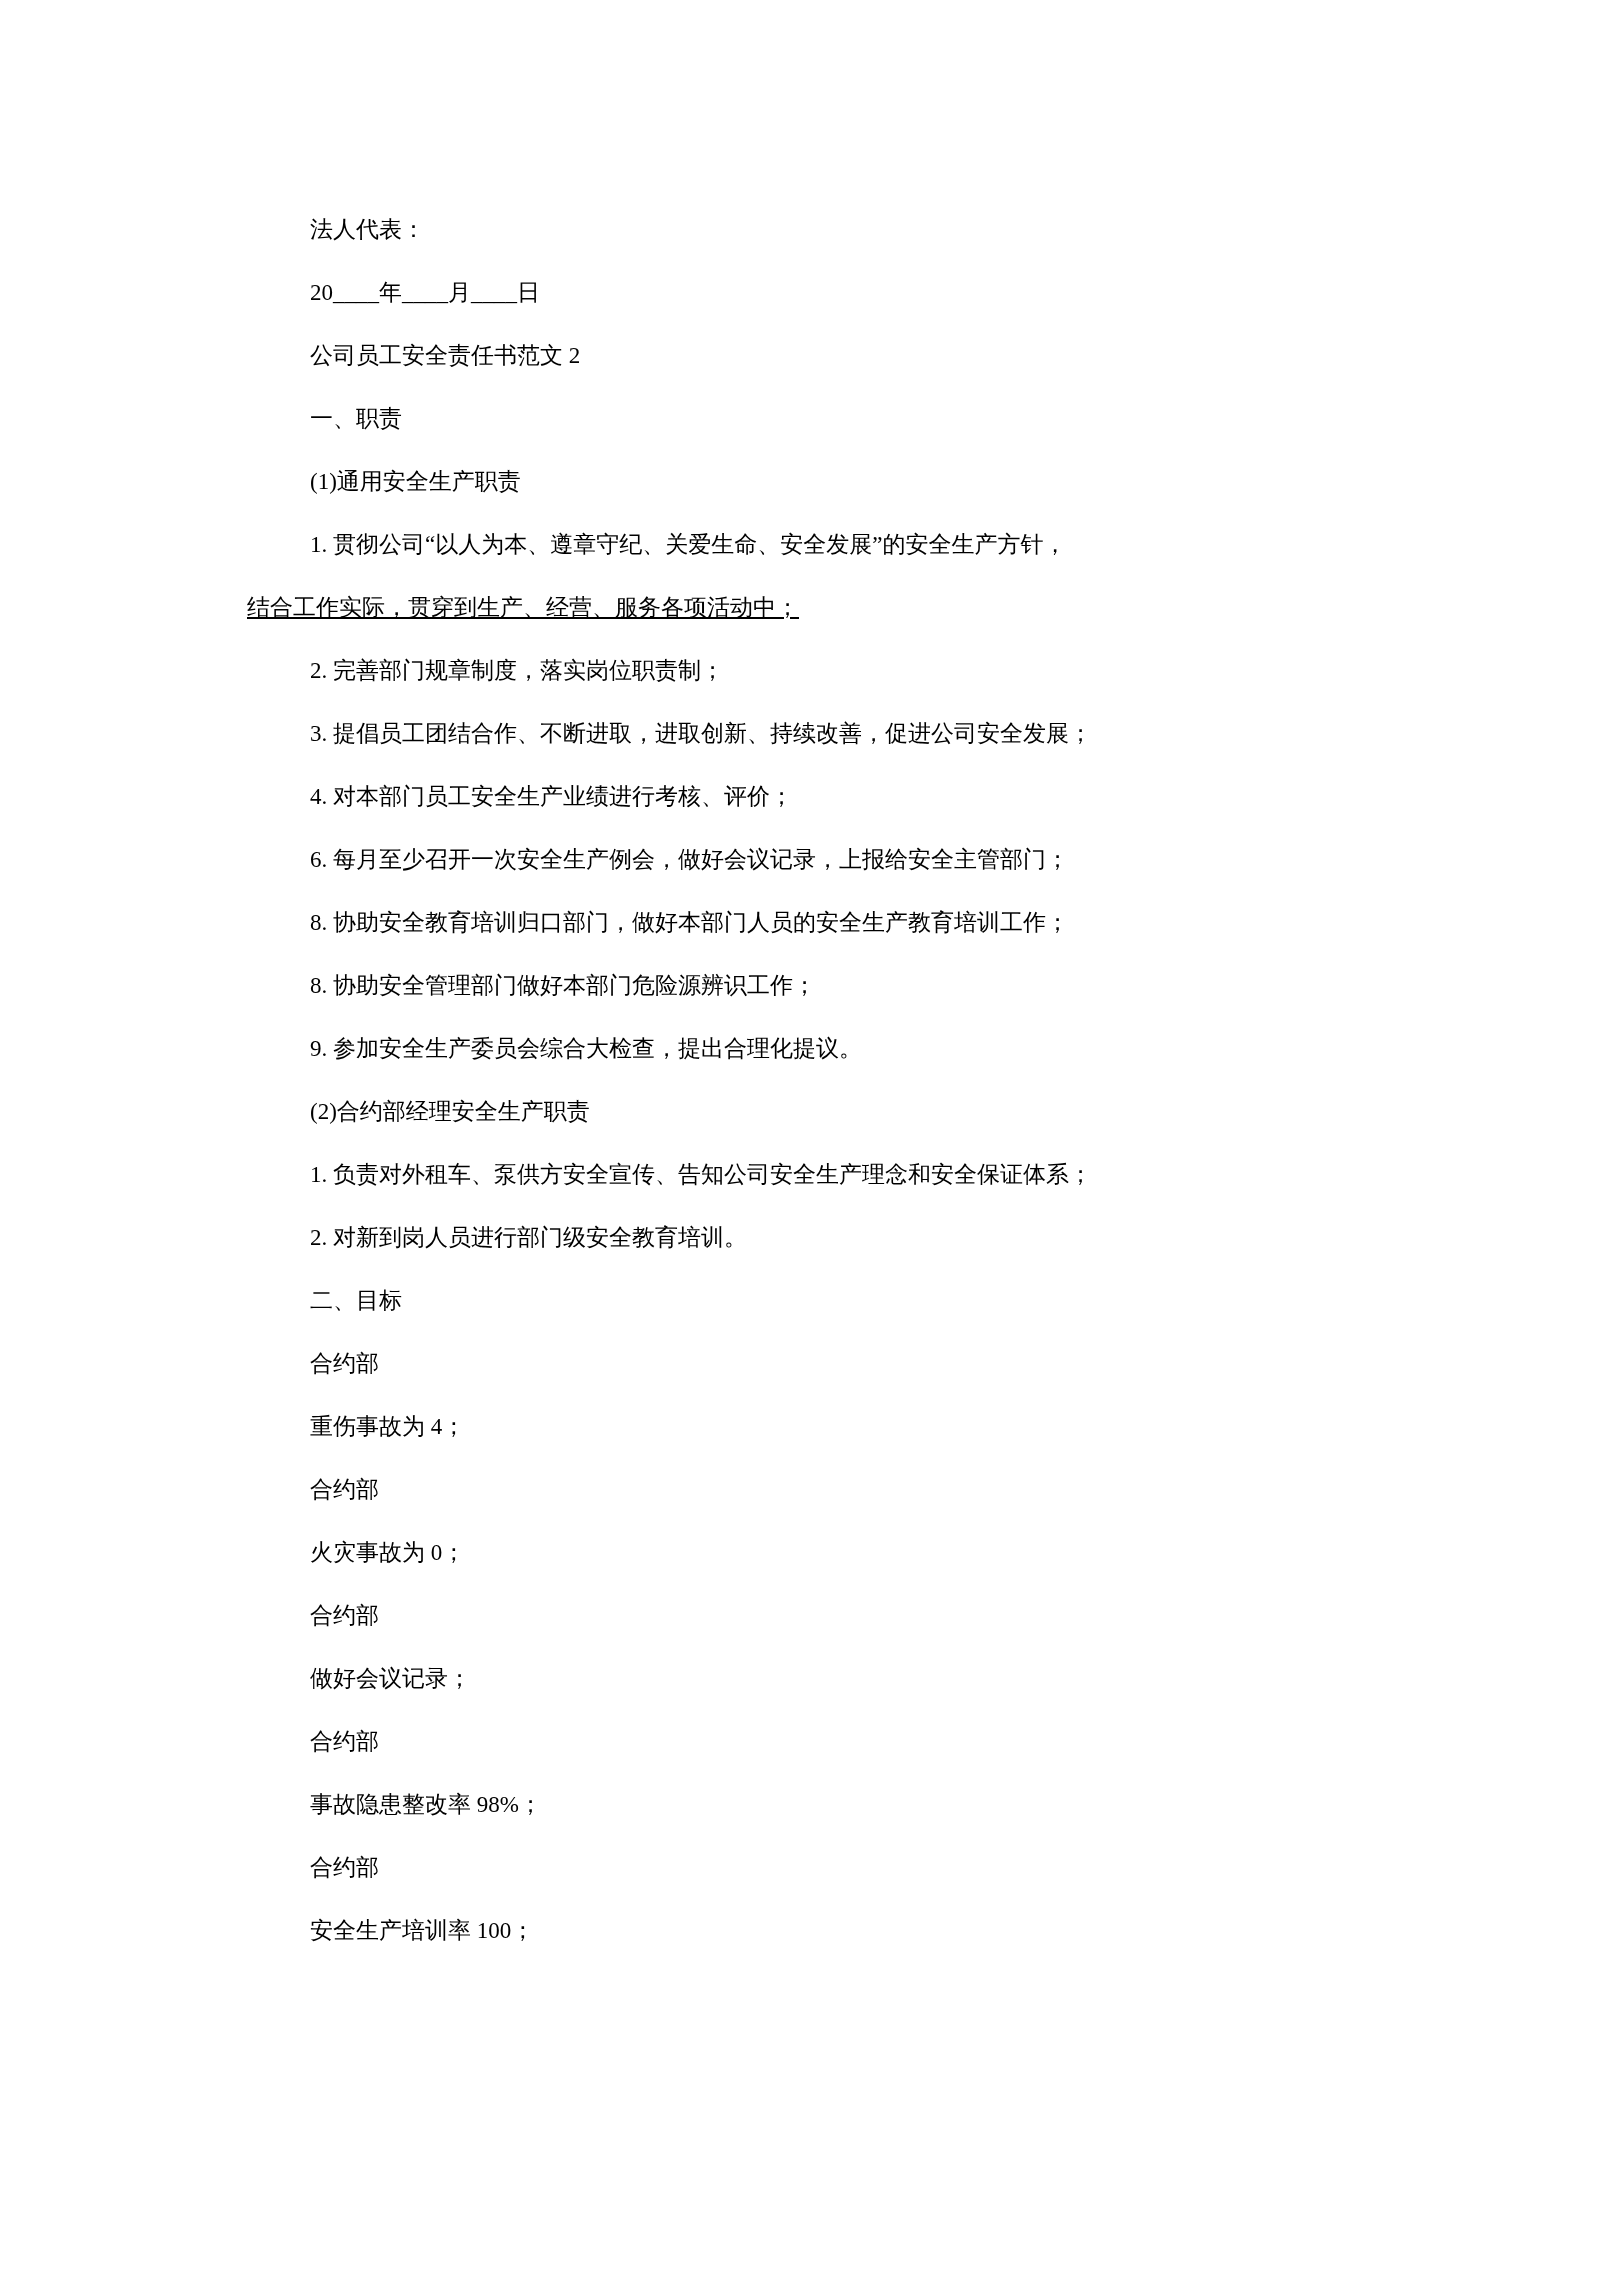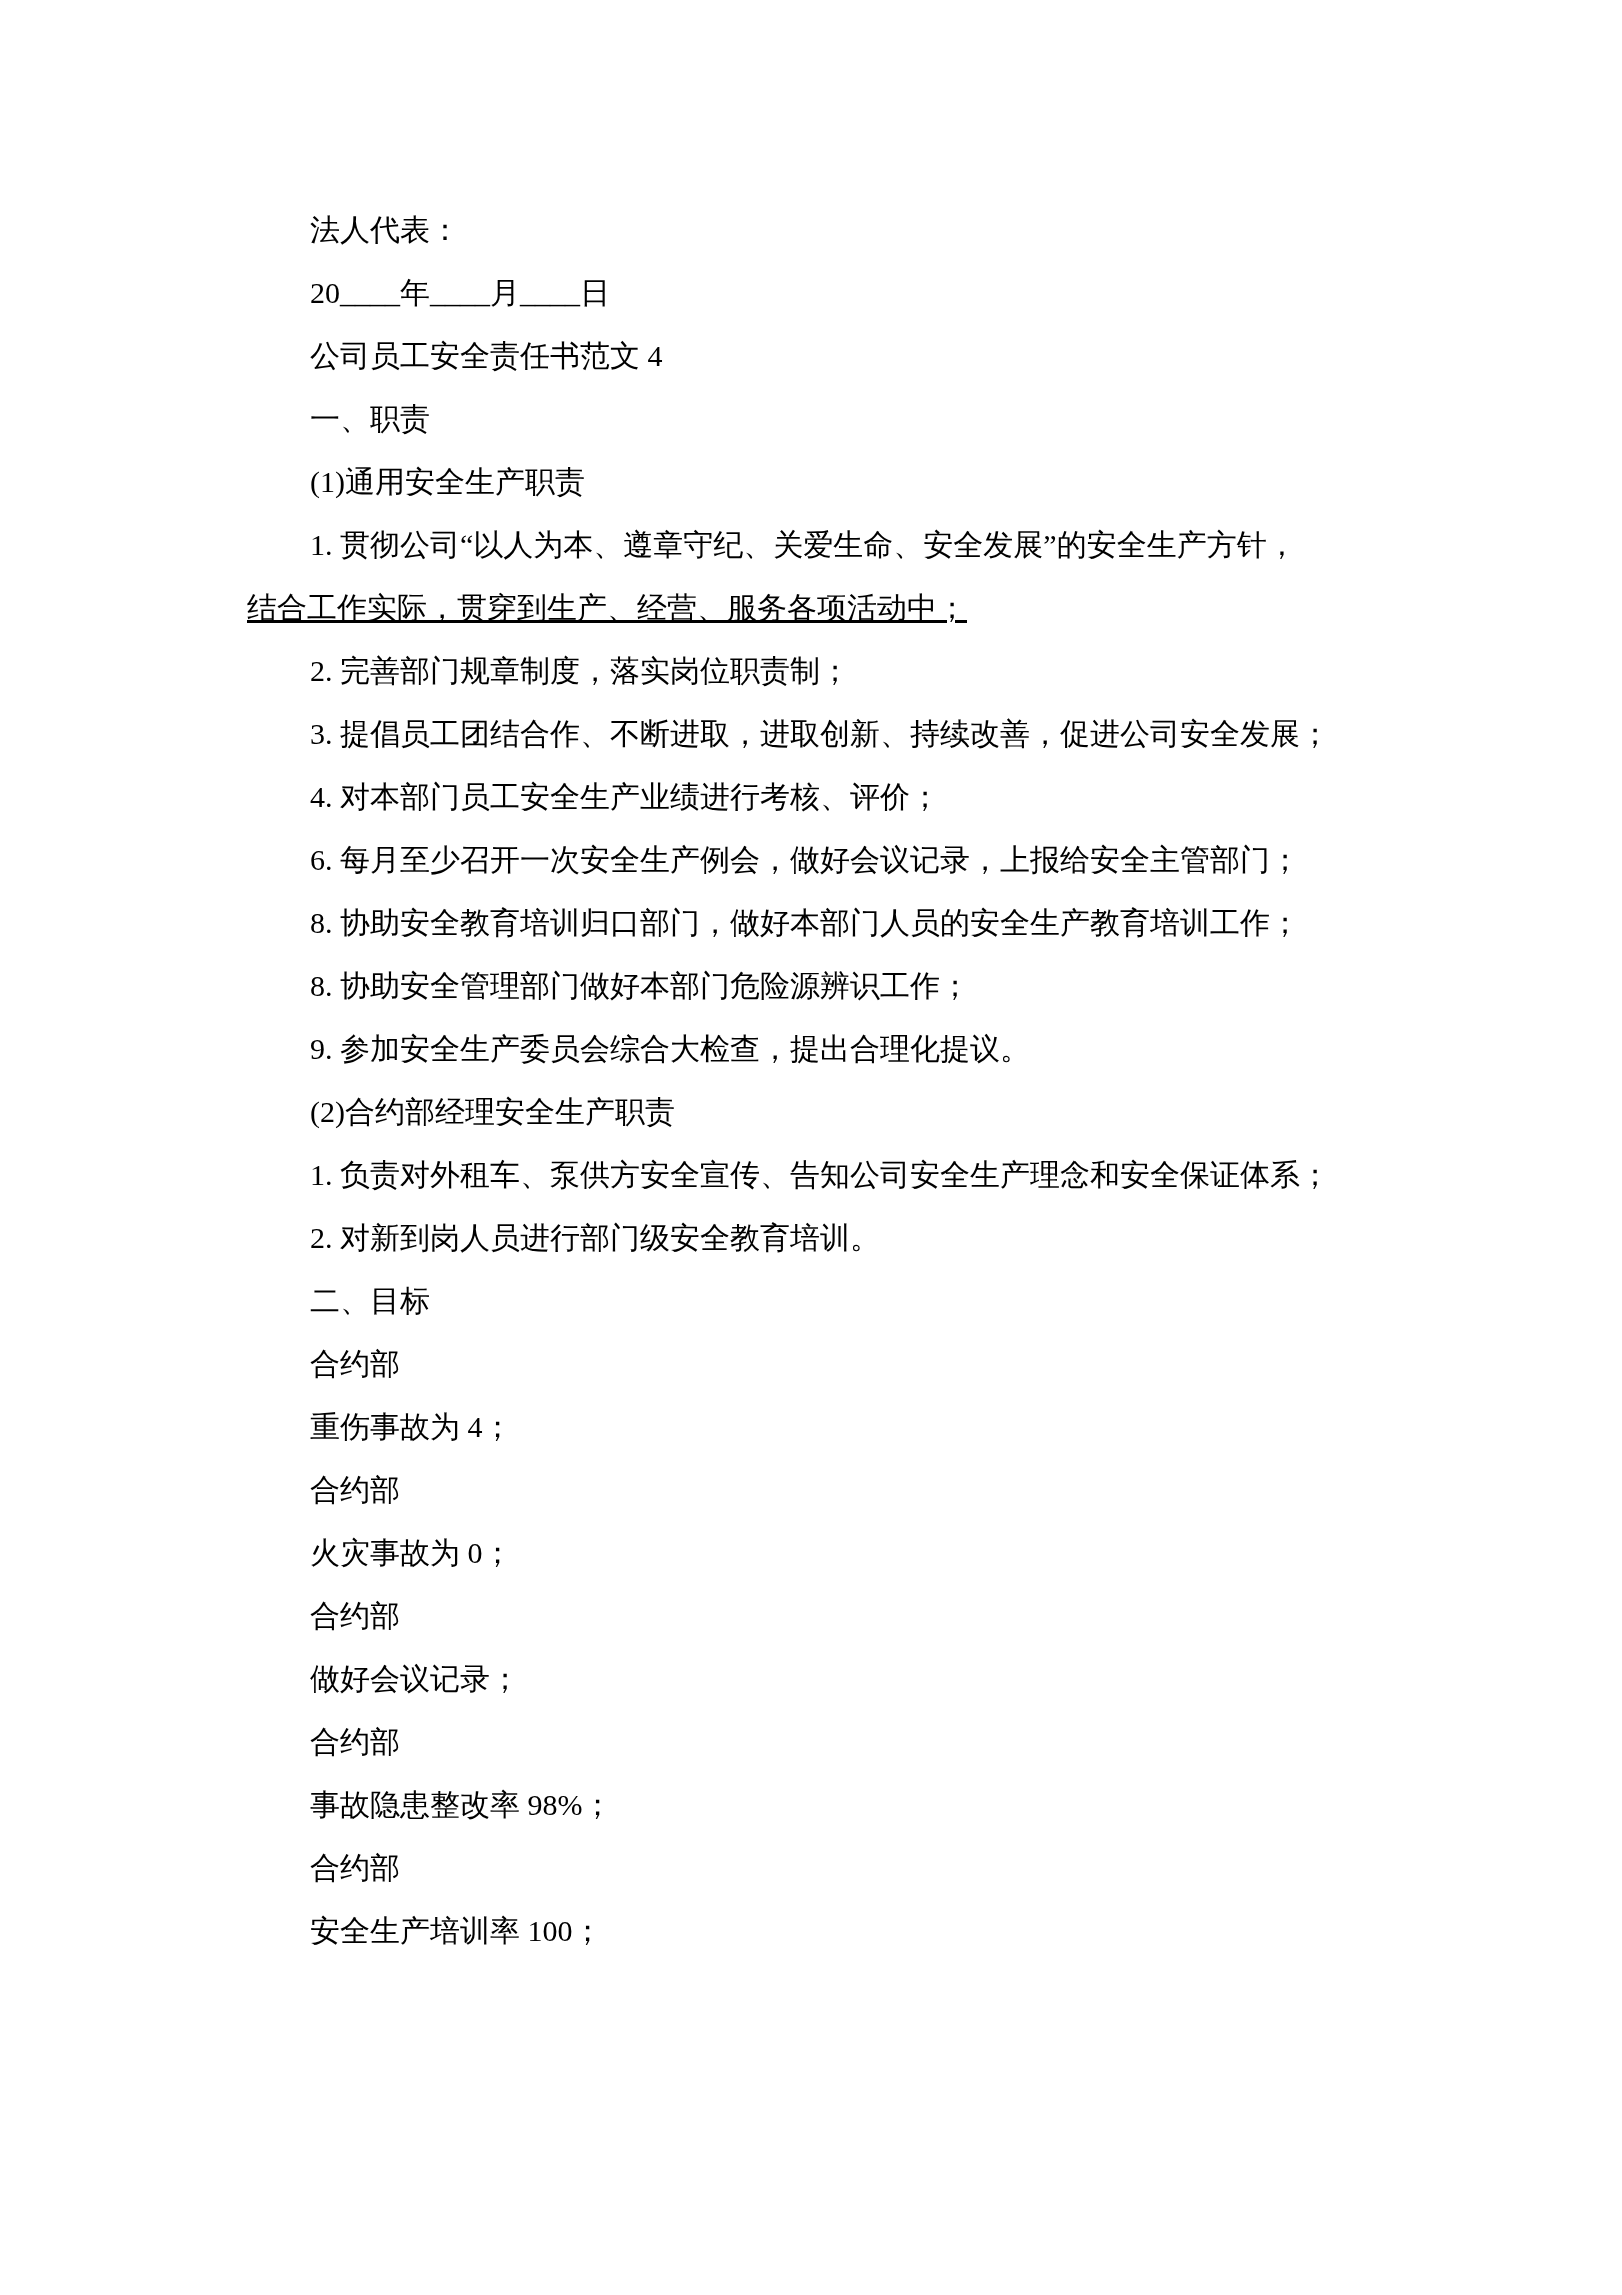--- a/index.html
+++ b/index.html
@@ -14,41 +14,41 @@
     background: #ffffff;
     overflow: hidden;
     font-family: "Liberation Serif", "DejaVu Serif", serif;
     color: #000000;
   }
   .text-block {
     position: absolute;
     left: 247px;
     top: 198px;
     width: 1129px;
-    font-size: 30px;
+    font-size: 23px;
     line-height: 63px;
     letter-spacing: 0px;
   }
   .line {
     padding-left: 63px;   
     white-space: pre;
   }
   .line.noindent {
     padding-left: 0;
     text-decoration: underline;
   }
 </style>
 </head>
 <body>
 
 <div class="page">
   <div class="text-block">
     <div class="line">法人代表：</div>
     <div class="line">20____年____月____日</div>
-    <div class="line">公司员工安全责任书范文 4</div>
+    <div class="line">公司员工安全责任书范文 2</div>
     <div class="line">一、职责</div>
     <div class="line">(1)通用安全生产职责</div>
     <div class="line">1. 贯彻公司“以人为本、遵章守纪、关爱生命、安全发展”的安全生产方针，</div>
     <div class="line noindent">结合工作实际，贯穿到生产、经营、服务各项活动中；</div>
     <div class="line">2. 完善部门规章制度，落实岗位职责制；</div>
     <div class="line">3. 提倡员工团结合作、不断进取，进取创新、持续改善，促进公司安全发展；</div>
     <div class="line">4. 对本部门员工安全生产业绩进行考核、评价；</div>
     <div class="line">6. 每月至少召开一次安全生产例会，做好会议记录，上报给安全主管部门；</div>
     <div class="line">8. 协助安全教育培训归口部门，做好本部门人员的安全生产教育培训工作；</div>
     <div class="line">8. 协助安全管理部门做好本部门危险源辨识工作；</div>

